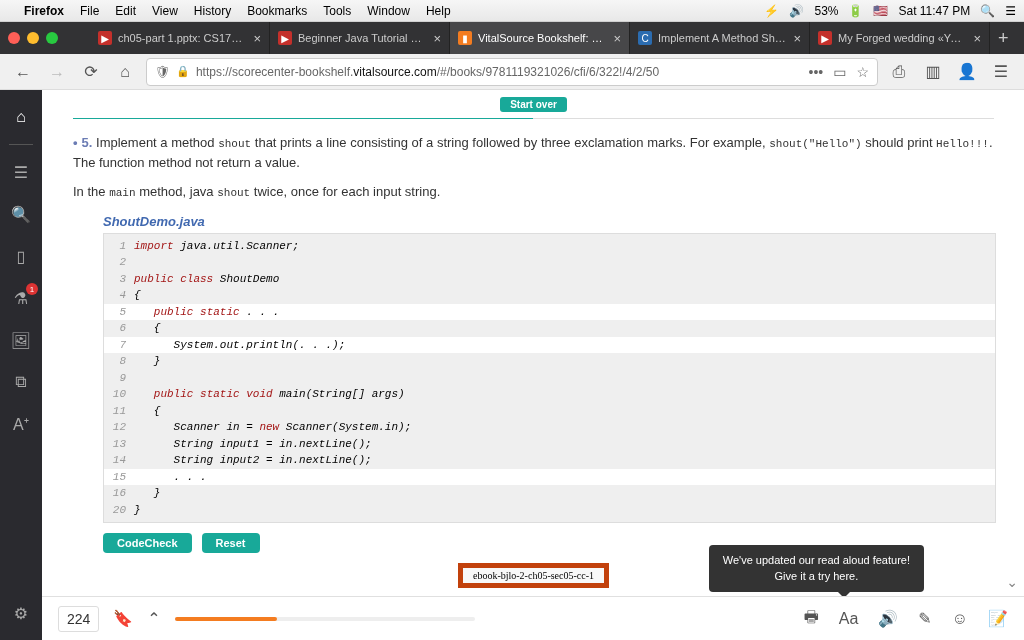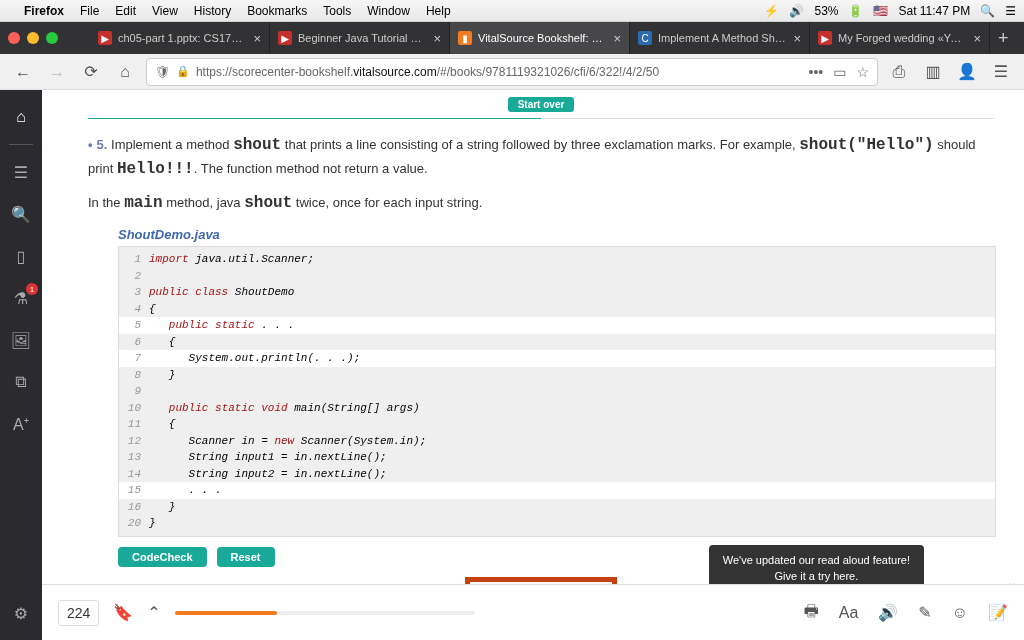--- a/index.html
+++ b/index.html
@@ -49,29 +49,29 @@
     
     
     .vs-sidebar { width: 42px; background: #2a2a2f; display: flex; flex-direction: column; align-items: center; padding-top: 8px; gap: 4px; }
     .vs-sidebar-item { width: 42px; height: 38px; display: flex; align-items: center; justify-content: center; color: #aaa; font-size: 16px; cursor: pointer; position: relative; }
     .vs-sidebar-item.active { color: #fff; }
     .vs-sidebar-sep { width: 24px; height: 1px; background: #555; margin: 4px 0; }
     .badge { position: absolute; top: 4px; right: 4px; width: 12px; height: 12px; background: #d33; border-radius: 50%; font-size: 8px; color: #fff; display: flex; align-items: center; justify-content: center; }
     .vs-sidebar-bottom { margin-top: auto; margin-bottom: 8px; }
     
     
-    .main-content { flex: 1; overflow: auto; position: relative; padding: 0 0 56px 16px; }
+    .main-content { flex: 1; overflow: auto; position: relative; padding: 0 0 56px 1px; }
     .start-over-bar { text-align: center; padding: 4px 0 2px; }
     .start-over { display: inline-block; background: #18a999; color: #fff; font-size: 10px; font-weight: 600; padding: 2px 10px; border-radius: 3px; cursor: pointer; }
     .hr-line { height: 1px; background: linear-gradient(to right, #18a999 50%, #ddd 50%); margin: 4px 30px 14px; }
     
     .exercise { padding: 0 30px; font-size: 13px; line-height: 1.5; color: #333; }
     .exercise-num { color: #6b7cb4; font-weight: 600; }
     .exercise-num::before { content: "•"; color: #6b7cb4; margin-right: 4px; }
-    .exercise code { font-family: "Courier New", monospace; font-size: 16px; font-weight: bold; }
+    .exercise code { font-family: "Courier New", monospace; font-size: 11px; }
     .exercise-para2 { margin-top: 10px; }
     
     .code-file { margin: 12px 28px 10px 60px; font-style: italic; }
     .code-file-name { color: #4169b0; font-weight: 600; font-size: 13px; margin-bottom: 4px; }
     .code-block { background: #efefef; border: 1px solid #ddd; font-family: "Courier New", monospace; font-size: 11px; line-height: 1.5; padding: 4px 0; }
     .code-line { display: flex; }
     .code-line.hl { background: #fff; }
     .line-num { width: 30px; text-align: right; color: #999; padding-right: 8px; flex-shrink: 0; user-select: none; }
     .code-text { flex: 1; white-space: pre; }
     .kw-red { color: #a31515; }
@@ -79,21 +79,21 @@
     .buttons-row { margin: 10px 30px 0 60px; display: flex; gap: 10px; align-items: center; }
     .btn { padding: 4px 14px; border-radius: 4px; font-size: 11px; font-weight: 600; color: #fff; cursor: pointer; border: none; }
     .btn.check { background: #18a999; }
     .btn.reset { background: #18a999; }
     .ebook-id { margin: 10px auto 0; text-align: center; font-size: 10px; border: 5px solid #c2410c; padding: 2px 10px; display: table; font-family: Liberation Serif, serif; background: #f8f8f8; }
     
     .spacer-bar { margin: 30px 30px 0; height: 24px; background: #f0f0f0; border: 1px solid #e4e4e4; border-radius: 2px; display: flex; align-items: center; justify-content: center; }
     .chevron-down { color: #888; font-size: 14px; }
     
     
-    .bottom-bar { position: absolute; bottom: 0; left: 42px; right: 0; height: 56px; background: #fff; border-top: 1px solid #e0e0e0; display: flex; align-items: center; padding: 0 16px; gap: 14px; }
+    .bottom-bar { position: absolute; bottom: 0; left: 42px; right: 0; height: 44px; background: #fff; border-top: 1px solid #e0e0e0; display: flex; align-items: center; padding: 0 16px; gap: 14px; }
     .page-num { font-size: 14px; color: #333; padding: 4px 8px; border: 1px solid #ddd; border-radius: 3px; min-width: 40px; text-align: center; }
     .bm-icon { color: #555; font-size: 16px; cursor: pointer; }
     .progress-track { flex: 1; height: 4px; background: #eee; border-radius: 2px; position: relative; max-width: 360px; }
     .progress-fill { height: 100%; background: #f47c20; border-radius: 2px; }
     .bb-spacer { flex: 1; }
     .bb-tools { display: flex; gap: 20px; align-items: center; color: #555; font-size: 16px; }
     .bb-tool { cursor: pointer; }
     
     .tooltip { position: absolute; bottom: 48px; right: 100px; background: #333; color: #fff; font-size: 11px; padding: 8px 14px; border-radius: 4px; text-align: center; line-height: 1.4; }
     .tooltip::after { content: ""; position: absolute; bottom: -6px; left: 60%; border: 6px solid transparent; border-top-color: #333; border-bottom: none; }

